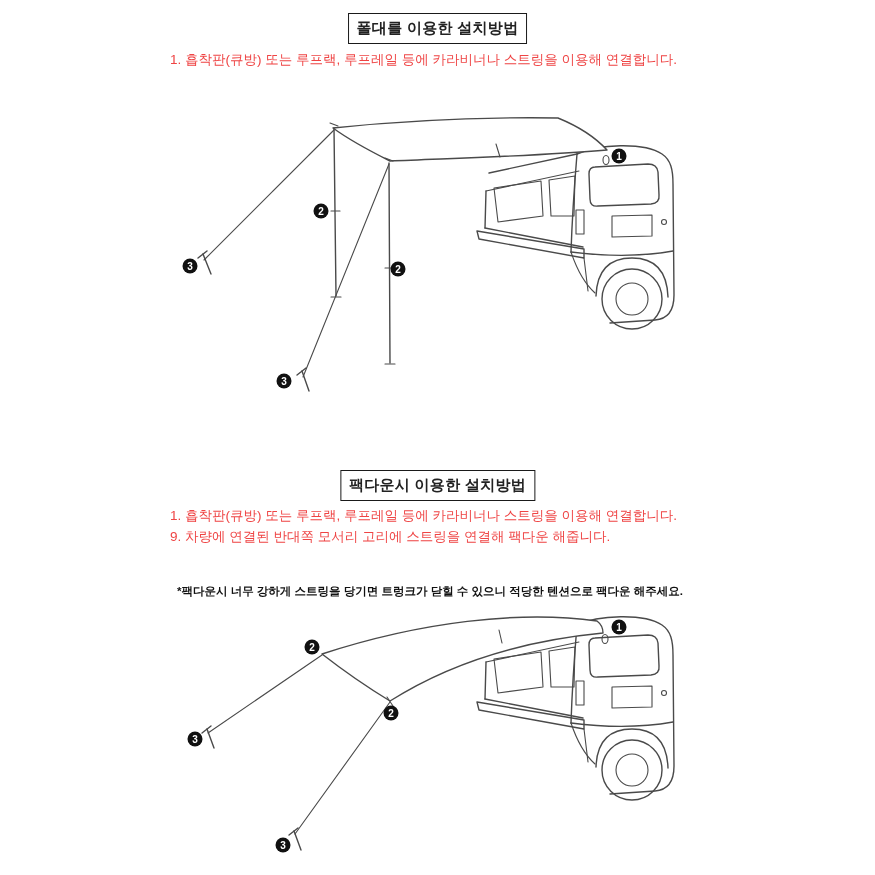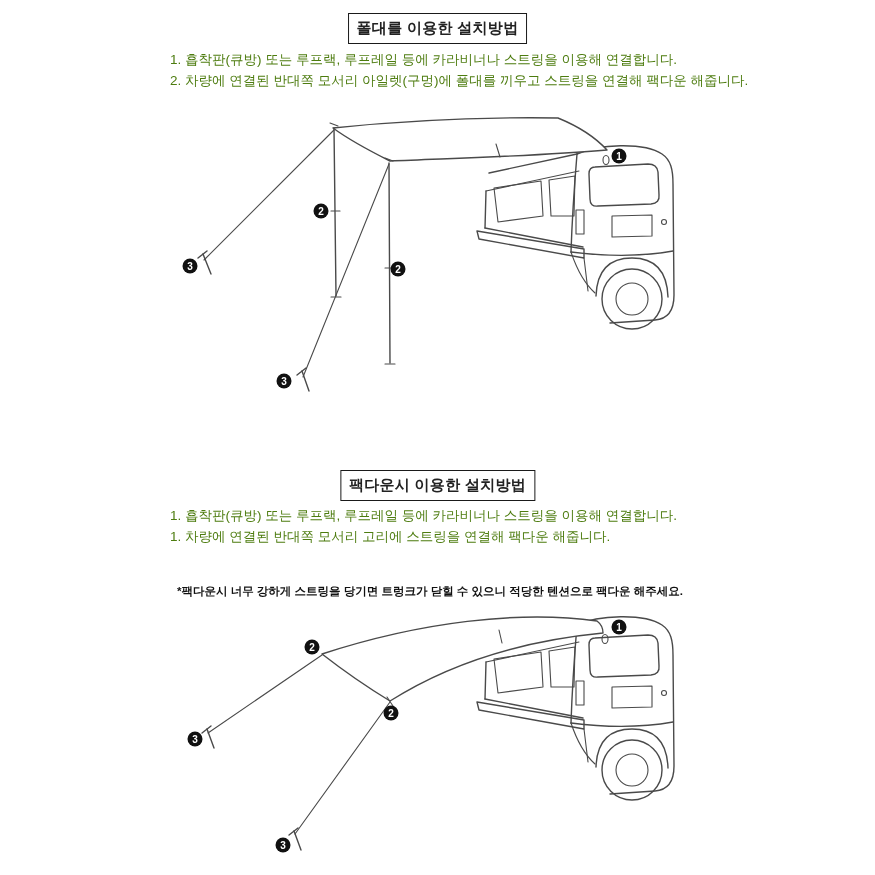--- a/index.html
+++ b/index.html
@@ -8,39 +8,38 @@
     background:#ffffff;color:#222;
     font-family:"Liberation Sans","DejaVu Sans",sans-serif;
   }
   .title-box{
     position:absolute;left:50%;transform:translateX(-50%);
     border:1px solid #1a1a1a;
     padding:5px 8px;
     font-size:15px;font-weight:bold;letter-spacing:.3px;white-space:nowrap;
     background:#fff;
   }
-  .steps{position:absolute;font-size:13.5px;line-height:21px;color:#4d7c0f}
+  .steps{position:absolute;font-size:13.5px;line-height:21px;color:#ef4444}
   .steps .step{white-space:nowrap}
   .note{
     position:absolute;font-size:11.5px;font-weight:bold;color:#111;white-space:nowrap;
   }
   svg{position:absolute;left:0;display:block}
   svg text{font-family:"Liberation Sans","DejaVu Sans",sans-serif;font-weight:bold}
   .art{stroke:#4a4a4a;fill:none;stroke-width:1.4;stroke-linejoin:round;stroke-linecap:round}
   .thin{stroke-width:1.1}
   .tarp{fill:#ffffff;stroke:#4a4a4a;stroke-width:1.4;stroke-linejoin:round}
 </style>
 </head>
 <body>
 
 <div class="title-box" style="top:13px">폴대를 이용한 설치방법</div>
 
 <div class="steps" style="top:49px;left:170px">
   <div class="step">1. 흡착판(큐방) 또는 루프랙, 루프레일 등에 카라비너나 스트링을 이용해 연결합니다.</div>
-  <div class="step">2. 차량에 연결된 반대쪽 모서리 아일렛(구멍)에 폴대를 끼우고 스트링을 연결해 팩다운 해줍니다.</div>
 </div>
 
 <svg style="top:103px" width="875" height="350" viewBox="0 103 875 350">
 
   <g id="car-art" class="art">
 
     <path d="M577,154 C598,144 644,142 662,154 C671,160 673,170 673,184 L674,295 C674,310 668,319 655,320 L610,323"></path>
 
     <path d="M577,154 C574,190 572,222 571,252"></path>
 
@@ -128,21 +127,21 @@
   <g>
     <circle cx="284" cy="381" r="7.5" fill="#111"></circle>
     <text x="284" y="384.5" text-anchor="middle" font-size="10" fill="#fff">3</text>
   </g>
 </svg>
 
 <div class="title-box" style="top:470px">팩다운시 이용한 설치방법</div>
 
 <div class="steps" style="top:505px;left:170px">
   <div class="step">1. 흡착판(큐방) 또는 루프랙, 루프레일 등에 카라비너나 스트링을 이용해 연결합니다.</div>
-  <div class="step">1. 차량에 연결된 반대쪽 모서리 고리에 스트링을 연결해 팩다운 해줍니다.</div>
+  <div class="step">9. 차량에 연결된 반대쪽 모서리 고리에 스트링을 연결해 팩다운 해줍니다.</div>
 </div>
 
 <div class="note" style="top:584px;left:177px">*팩다운시 너무 강하게 스트링을 당기면 트렁크가 닫힐 수 있으니 적당한 텐션으로 팩다운 해주세요.</div>
 
 <svg style="top:582px" width="875" height="293" viewBox="0 582 875 293">
 
   <use href="#car-art" transform="translate(0,471)"></use>
 
   <g class="art thin">
     <path d="M322,655 L208,733"></path>

